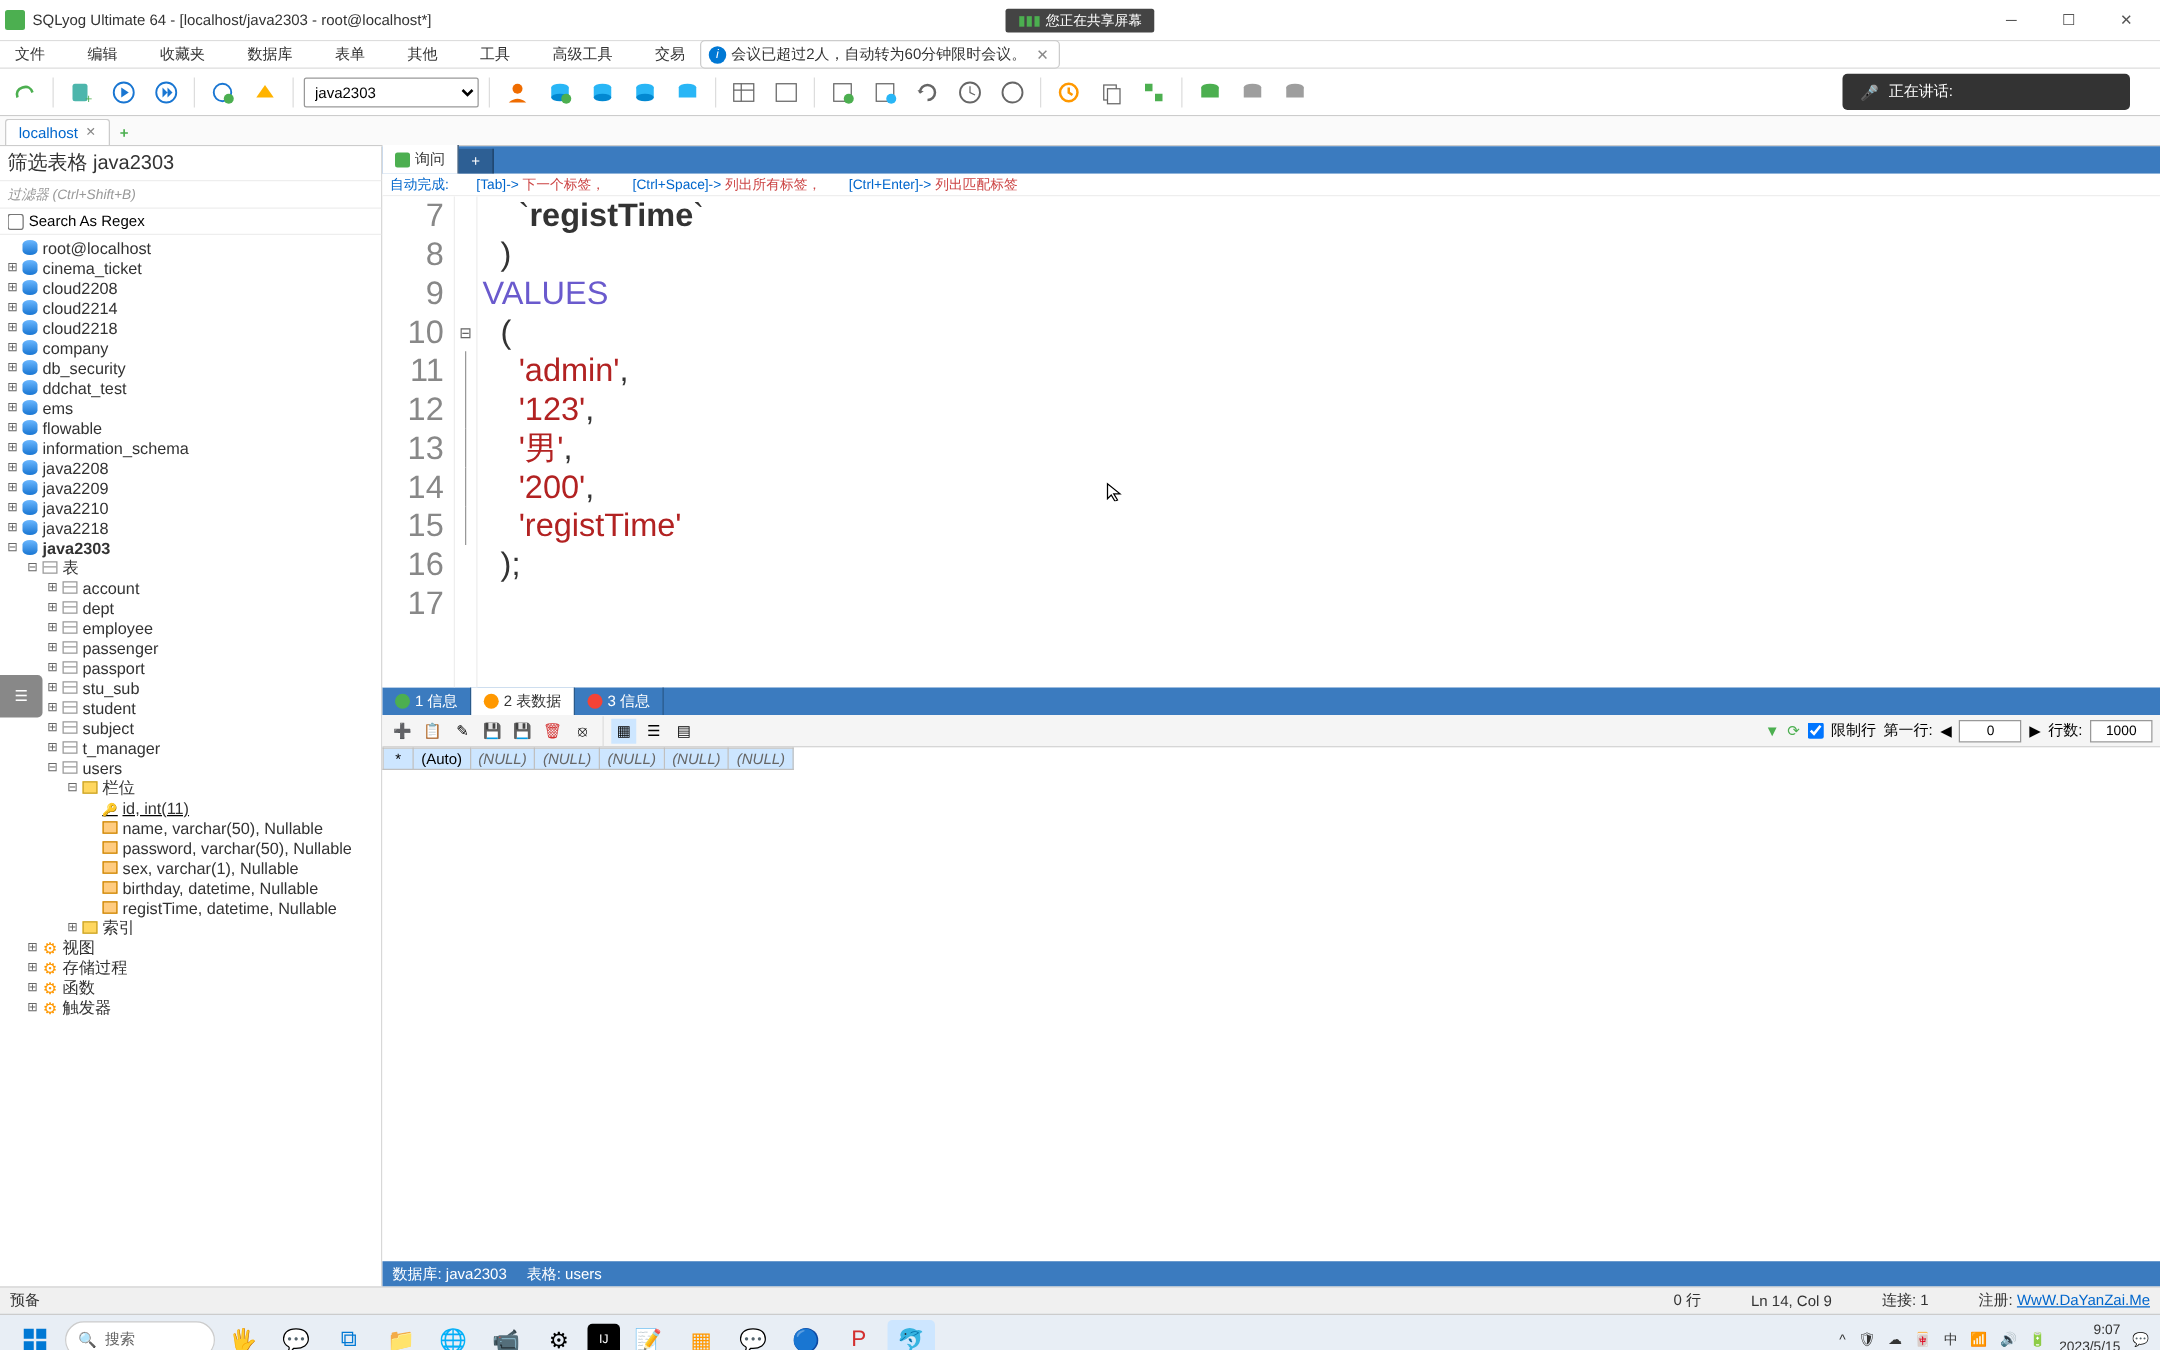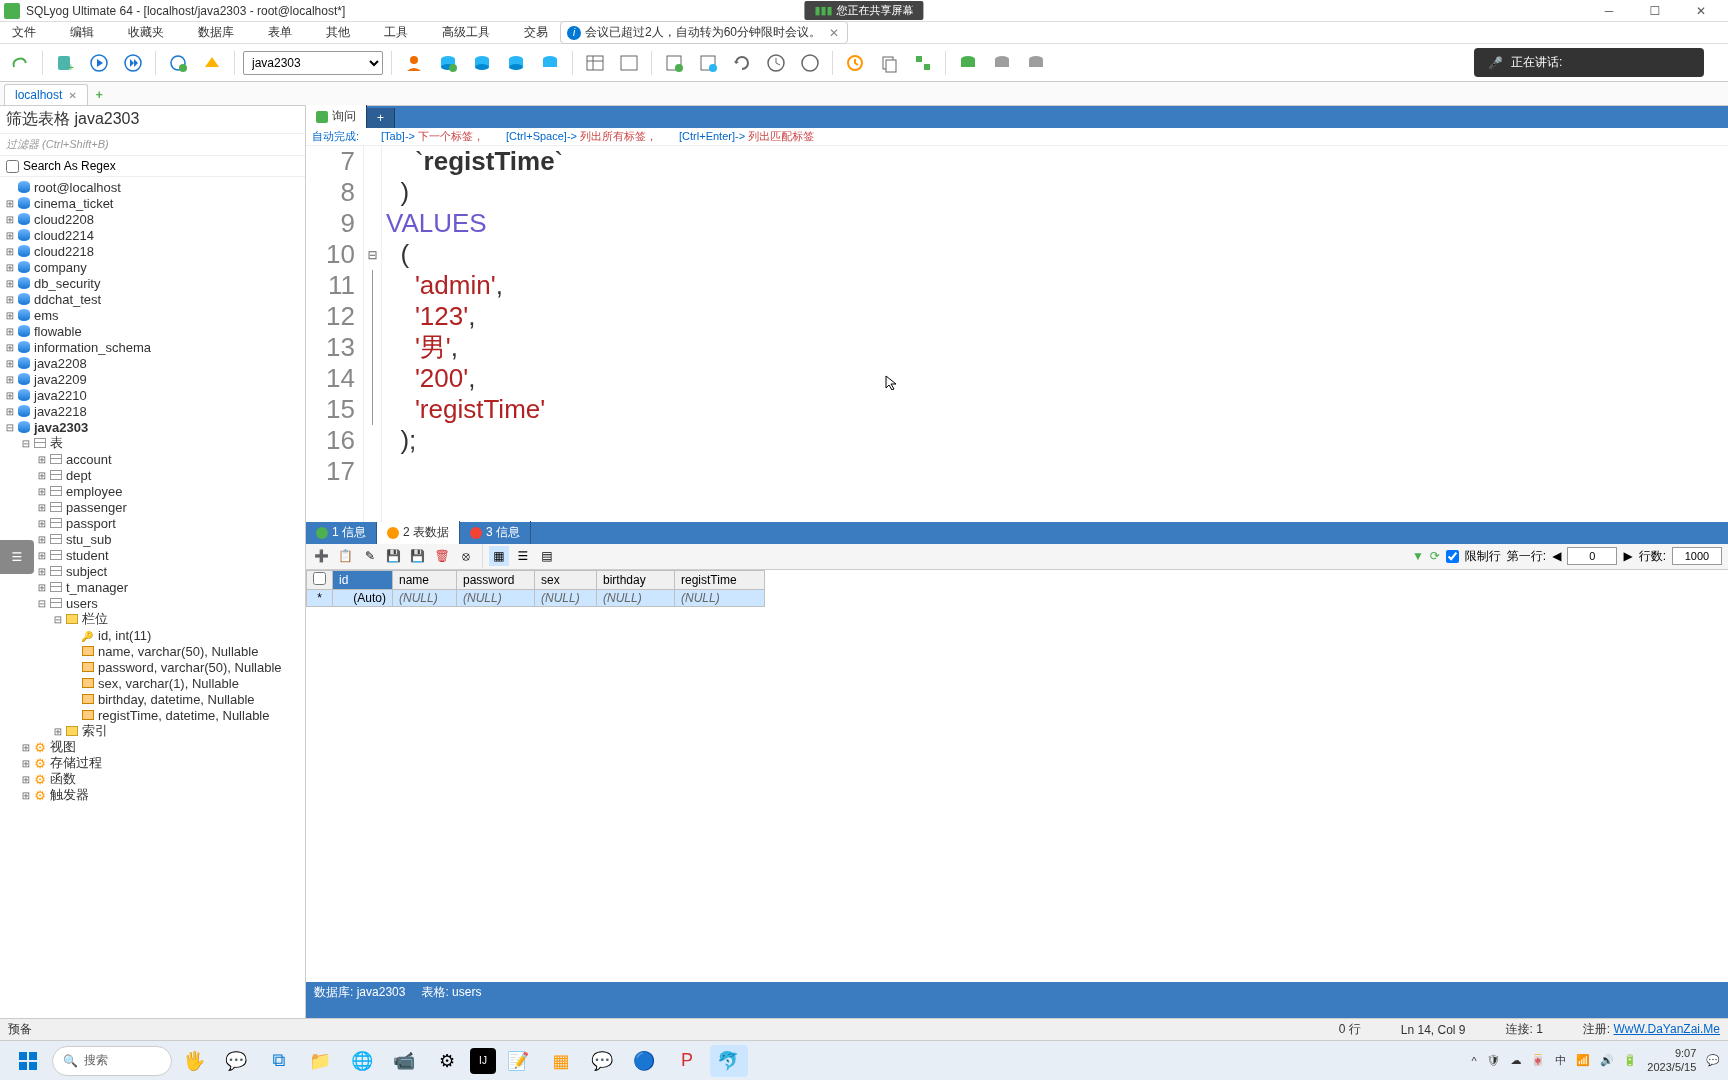--- a/index.html
+++ b/index.html
@@ -1,19 +1,19 @@
 <!DOCTYPE html>
 <html><head>
 <meta charset="utf-8">
 <style>
 * { margin: 0; padding: 0; box-sizing: border-box; font-family: "Microsoft YaHei", "Segoe UI", Arial, sans-serif; }
 body { width: 1728px; height: 1080px; background: #f0f0f0; overflow: hidden; font-size: 12px; position: relative; }
 
 
-.title-bar { height: 22px; background: #fff; display: flex; align-items: center; padding: 0 4px; border-bottom: 1px solid #ddd; }
+.title-bar { height: 33px; background: #fff; display: flex; align-items: center; padding: 0 4px; border-bottom: 1px solid #ddd; }
 .title-bar .icon { width: 16px; height: 16px; background: #4caf50; border-radius: 2px; margin-right: 6px; }
 .title-bar .title { flex: 1; font-size: 12px; color: #333; }
 .title-bar .share-badge { background: #444; color: #fff; padding: 2px 10px; font-size: 11px; border-radius: 2px; display: flex; align-items: center; gap: 4px; position: absolute; left: 50%; transform: translateX(-50%); }
 .title-bar .share-badge .sig { color: #4caf50; }
 .win-controls { display: flex; }
 .win-controls div { width: 46px; height: 22px; display: flex; align-items: center; justify-content: center; color: #555; }
 
 
 .menu-bar { height: 22px; background: #fff; display: flex; align-items: center; padding: 0 4px; gap: 18px; border-bottom: 1px solid #ddd; position: relative; }
 .menu-bar .item { padding: 2px 8px; font-size: 12px; color: #333; }
@@ -101,21 +101,21 @@
 .grid table { border-collapse: collapse; }
 .grid th, .grid td { border: 1px solid #c0c0c0; padding: 1px 6px; text-align: left; height: 17px; }
 .grid th { background: #f0f0f0; font-weight: normal; }
 .grid th.sel { background: #3b7bbf; color: #fff; }
 .grid .rowhead { width: 24px; background: #f0f0f0; text-align: center; }
 .grid .null { color: #666; font-style: italic; }
 .grid tr.selrow td { background: #cde6ff; }
 .grid-empty { flex: 1; background: #fff; }
 
 
-.db-status { height: 36px; background: #3b7bbf; color: #fff; font-size: 12px; padding: 2px 8px; display: flex; gap: 16px; font-family: "SimSun", monospace; }
+.db-status { height: 20px; background: #3b7bbf; color: #fff; font-size: 12px; padding: 2px 8px; display: flex; gap: 16px; font-family: "SimSun", monospace; }
 
 
 .status-bar { height: 22px; background: #f0f0f0; border-top: 1px solid #ccc; display: flex; align-items: center; padding: 0 8px; font-size: 12px; color: #333; gap: 40px; }
 .status-bar .seg { white-space: nowrap; }
 .status-bar .link { color: #0066cc; text-decoration: underline; }
 
 
 .taskbar { height: 40px; background: #e8eef5; border-top: 1px solid #ccc; display: flex; align-items: center; padding: 0 8px; gap: 4px; }
 .start-btn { width: 40px; height: 32px; display: flex; align-items: center; justify-content: center; }
 .start-grid { width: 18px; height: 18px; display: grid; grid-template: 1fr 1fr / 1fr 1fr; gap: 2px; }
@@ -532,21 +532,21 @@
           </span>
           <span class="label">users</span>
         </div>
         <div class="tree-row" style="padding-left: 52px;">
           <span class="toggle">⊟</span>
           <span class="ticon">
             <span class="fold-icon"></span>
           </span>
           <span class="label">栏位</span>
         </div>
-        <div class="tree-row" style="padding-left: 68px;">
+        <div class="tree-row" style="padding-left: 68px; text-decoration: underline;">
           <span class="toggle"></span>
           <span class="ticon">
             <span class="key-icon"></span>
           </span>
           <span class="label">id, int(11)</span>
         </div>
         <div class="tree-row" style="padding-left: 68px;">
           <span class="toggle"></span>
           <span class="ticon">
             <span class="col-icon"></span>
@@ -726,29 +726,20 @@
         <span>◀</span>
         <input type="text" value="0" style="">
         <span>▶</span>
         <span>行数:</span>
         <input type="text" value="1000" style="">
       </div>
     </div>
     <div class="grid">
       <table>
         <tbody>
-            <tr>
-          <th class="rowhead"><input type="checkbox" style=""></th>
-          <th class="sel" style="width:60px">id</th>
-          <th style="width:64px">name</th>
-          <th style="width:78px">password</th>
-          <th style="width:62px">sex</th>
-          <th style="width:78px">birthday</th>
-          <th style="width:90px">registTime</th>
-        </tr>
         <tr class="selrow">
           <td class="rowhead">*</td>
           <td style="text-align:right">(Auto)</td>
           <td class="null">(NULL)</td>
           <td class="null">(NULL)</td>
           <td class="null">(NULL)</td>
           <td class="null">(NULL)</td>
           <td class="null">(NULL)</td>
         </tr>
       </tbody>

